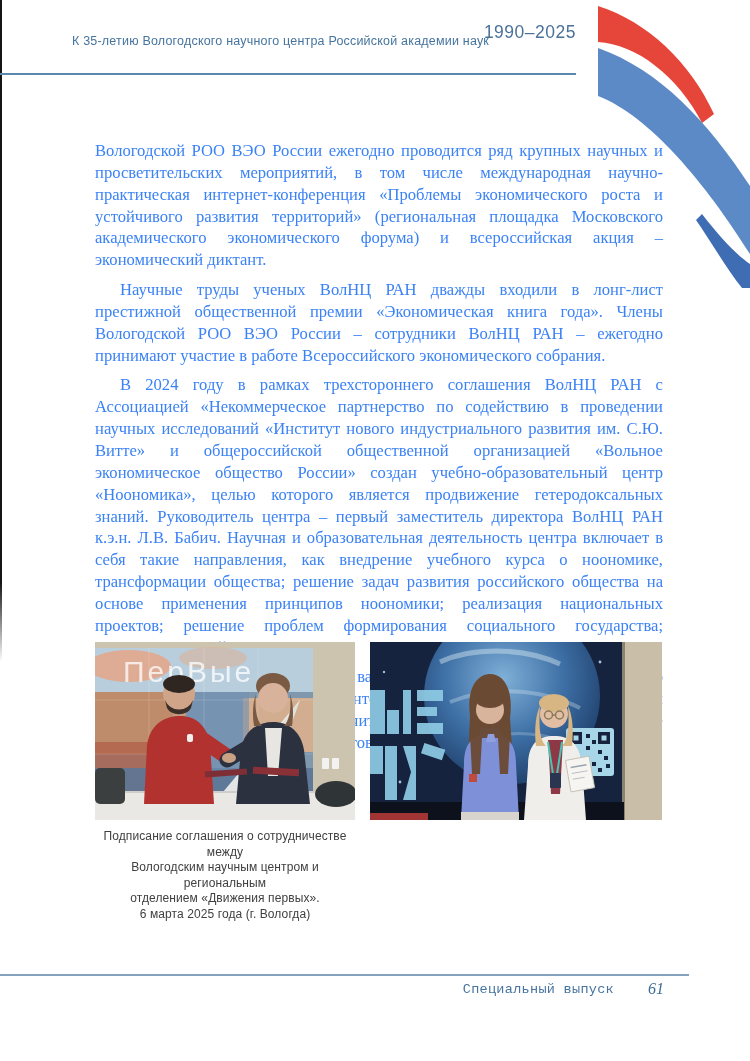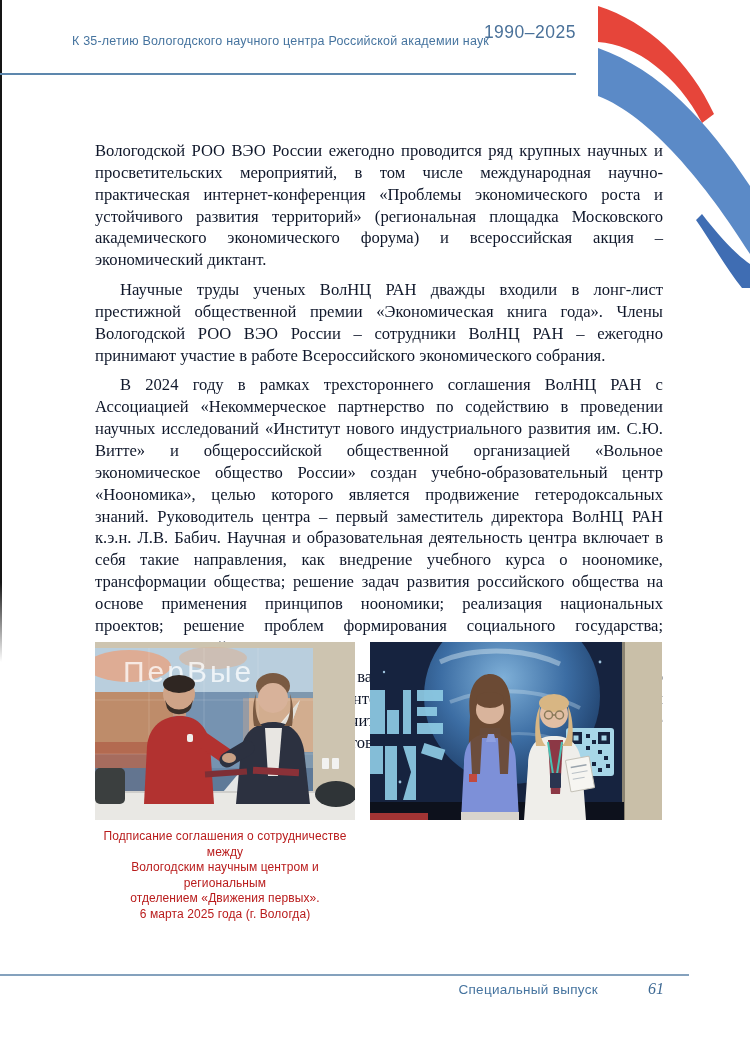--- a/index.html
+++ b/index.html
@@ -22,41 +22,41 @@
   .header-years{
     position:absolute;left:466px;top:22px;width:110px;text-align:right;
     font-size:17.5px;color:#4a7199;letter-spacing:.5px;
   }
   .header-rule{
     position:absolute;left:0;top:73px;width:576px;height:2px;background:#5d87ad;
   }
   .body-text{
     position:absolute;left:95px;top:140px;width:568px;
     font-family:"Liberation Serif",serif;
-    font-size:16.6px;line-height:21.85px;color:#0f172a;
+    font-size:16.6px;line-height:21.85px;color:#3b82f6;
     text-align:justify;hyphens:manual;
   }
   .body-text p{margin:0;padding:0;}
   .body-text p.indent{text-indent:25px;margin-top:8px;}
   .photo{position:absolute;top:642px;height:178px;display:block;}
   .photo-left{left:95px;width:260px;}
   .photo-right{left:370px;width:292px;}
   .caption{
     position:absolute;top:829px;
-    font-size:12px;line-height:15.6px;color:#b91c1c;
+    font-size:12px;line-height:15.6px;color:#404040;
     text-align:center;white-space:pre-line;letter-spacing:.1px;
   }
   .caption-left{left:95px;width:260px;}
   .caption-right{left:370px;width:292px;}
   .footer-rule{
     position:absolute;left:0;top:974px;width:689px;height:2px;background:#84a1bd;
   }
   .footer-label{
-    position:absolute;left:384px;top:982px;width:214px;text-align:right;
-    font-size:13.5px;color:#46749f;letter-spacing:.3px;
+    position:absolute;left:400px;top:982px;width:214px;text-align:right;
+    font-size:13.5px;color:#46749f;letter-spacing:.3px;font-family:Liberation Mono, monospace;
   }
   .footer-page{
     position:absolute;left:636px;top:980px;width:40px;text-align:center;
     font-family:"Liberation Serif",serif;font-style:italic;
     font-size:16px;color:#3f6a94;
   }
 </style>
 </head>
 <body>
 

